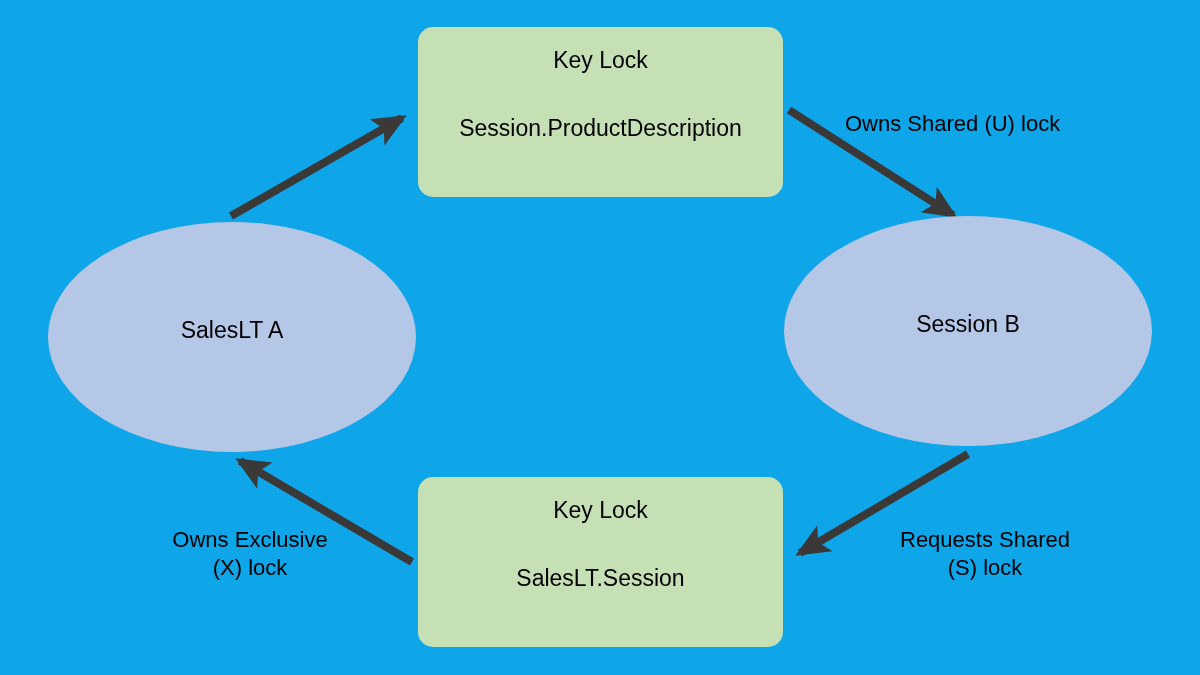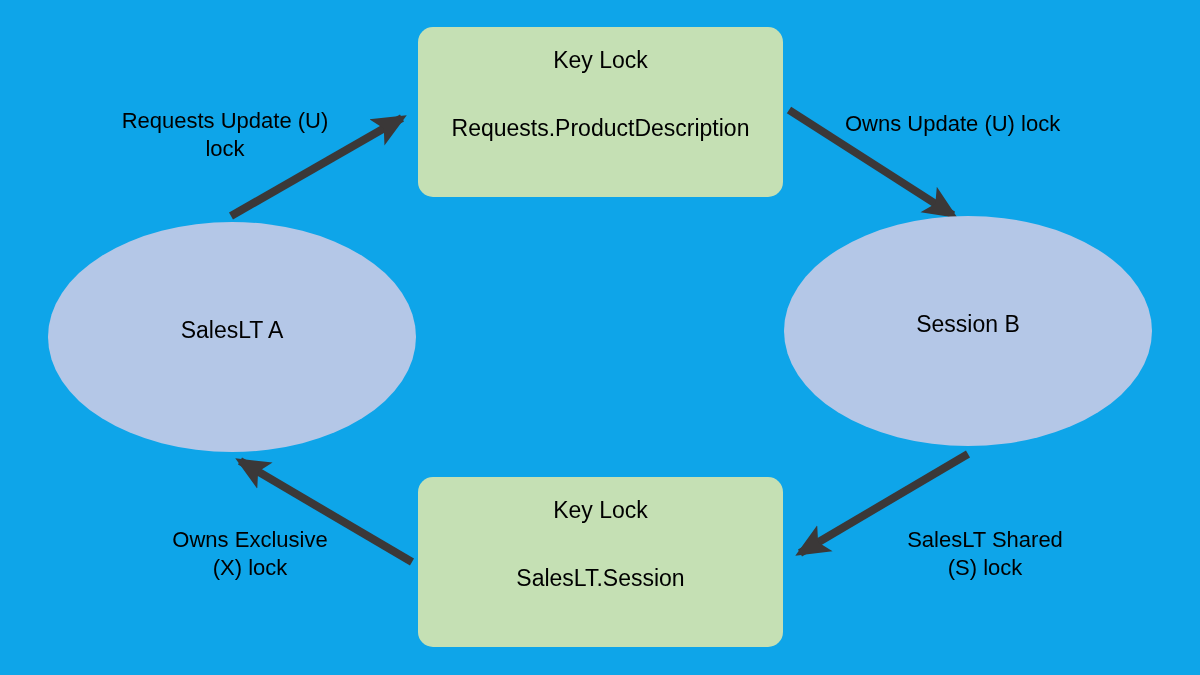--- a/index.html
+++ b/index.html
@@ -151,40 +151,38 @@
 
     <line x1="789" y1="110" x2="953" y2="215" stroke="#3B3838" stroke-width="8" marker-end="url(#arrowhead)"></line>
 
     <line x1="968" y1="454" x2="800" y2="553" stroke="#3B3838" stroke-width="8" marker-end="url(#arrowhead)"></line>
 
     <line x1="412" y1="562" x2="240" y2="461" stroke="#3B3838" stroke-width="8" marker-end="url(#arrowhead)"></line>
   </svg>
 
   <div class="node resource-node" id="node-key-lock-productdescription">
     <div class="resource-title">Key Lock</div>
-    <div class="resource-subtitle">Requests.ProductDescription</div>
+    <div class="resource-subtitle">Session.ProductDescription</div>
   </div>
 
   <div class="node resource-node" id="node-key-lock-product">
     <div class="resource-title">Key Lock</div>
     <div class="resource-subtitle">SalesLT.Session</div>
   </div>
 
   <div class="node session-node" id="node-session-a">
     <div class="session-label">SalesLT A</div>
   </div>
 
   <div class="node session-node" id="node-session-b">
     <div class="session-label">Session B</div>
   </div>
 
-  <div class="edge-label" id="edge-label-requests-update">Requests Update (U)
-lock</div>
 
-  <div class="edge-label" id="edge-label-owns-update">Owns Update (U) lock</div>
+  <div class="edge-label" id="edge-label-owns-update">Owns Shared (U) lock</div>
 
-  <div class="edge-label" id="edge-label-requests-shared">SalesLT Shared
+  <div class="edge-label" id="edge-label-requests-shared">Requests Shared
 (S) lock</div>
 
   <div class="edge-label" id="edge-label-owns-exclusive">Owns Exclusive
 (X) lock</div>
 
 </div>
 
 </body></html>

